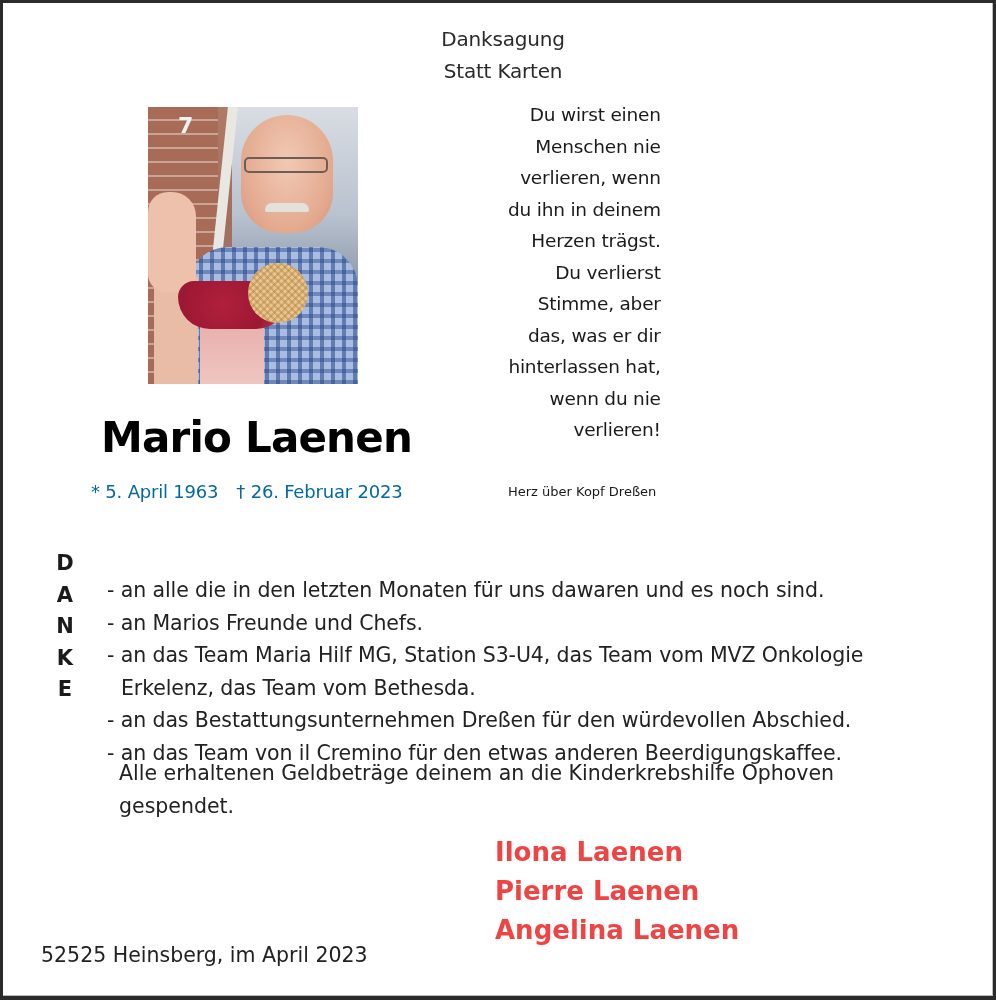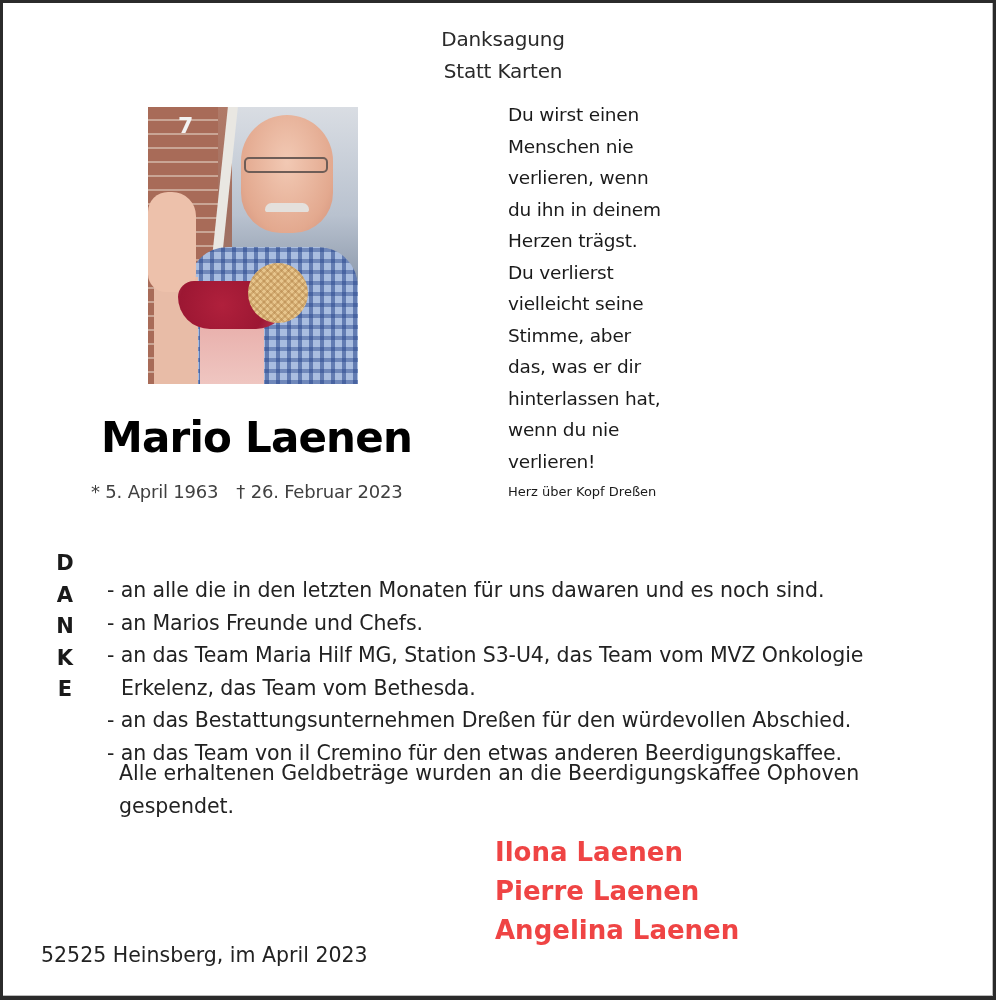--- a/index.html
+++ b/index.html
@@ -97,28 +97,28 @@
   .photo .housenum {
     position: absolute; left: 30px; top: 6px; color: #f2f2f2;
     font-family: "DejaVu Sans", sans-serif; font-size: 22px; font-weight: bold;
   }
   .name {
     position: absolute; left: 98px; top: 410px;
     font-size: 42px; font-weight: bold; color: #000000; letter-spacing: -0.8px;
   }
   .dates {
     position: absolute; left: 88px; top: 478px;
-    font-size: 18px; color: #404040; letter-spacing: -0.2px;
+    font-size: 18px; color: #0369a1; letter-spacing: -0.2px;
   }
   .dates .gap { display: inline-block; width: 18px; }
   .poem {
     position: absolute; left: 505px; top: 96px;
     font-size: 18.5px; line-height: 31.5px; color: #1a1a1a;
   }
-  .poem div { white-space: nowrap; letter-spacing: -0.2px; }
+  .poem div { white-space: nowrap; letter-spacing: -0.2px; text-align: right; }
   .source {
     position: absolute; left: 505px; top: 481px; font-size: 13px; color: #1a1a1a;
   }
   .danke {
     position: absolute; left: 52px; top: 545px; width: 20px;
     font-size: 21px; font-weight: bold; color: #1a1a1a; line-height: 31.5px;
     text-align: center;
   }
   .thanks {
     position: absolute; left: 104px; top: 539px;
@@ -175,21 +175,20 @@
     <span>26. Februar 2023</span>
   </div>
 
   <div class="poem">
     <div>Du wirst einen</div>
     <div>Menschen nie</div>
     <div>verlieren, wenn</div>
     <div>du ihn in deinem</div>
     <div>Herzen trägst.</div>
     <div>Du verlierst</div>
-    <div>vielleicht seine</div>
     <div>Stimme, aber</div>
     <div>das, was er dir</div>
     <div>hinterlassen hat,</div>
     <div>wenn du nie</div>
     <div>verlieren!</div>
   </div>
   <div class="source abs">Herz über Kopf Dreßen</div>
 
   <div class="danke">
     <div>D</div>
@@ -202,21 +201,21 @@
   <div class="thanks">
     <div>- an alle die in den letzten Monaten für uns dawaren und es noch sind.</div>
     <div>- an Marios Freunde und Chefs.</div>
     <div>- an das Team Maria Hilf MG, Station S3-U4, das Team vom MVZ Onkologie</div>
     <div class="cont">Erkelenz, das Team vom Bethesda.</div>
     <div>- an das Bestattungsunternehmen Dreßen für den würdevollen Abschied.</div>
     <div>- an das Team von il Cremino für den etwas anderen Beerdigungskaffee.</div>
   </div>
 
   <div class="donation">
-    <div>Alle erhaltenen Geldbeträge wurden an die Beerdigungskaffee Ophoven</div>
+    <div>Alle erhaltenen Geldbeträge deinem an die Kinderkrebshilfe Ophoven</div>
     <div>gespendet.</div>
   </div>
 
   <div class="signers">
     <div>Ilona Laenen</div>
     <div>Pierre Laenen</div>
     <div>Angelina Laenen</div>
   </div>
 
   <div class="place abs">52525 Heinsberg, im April 2023</div>

